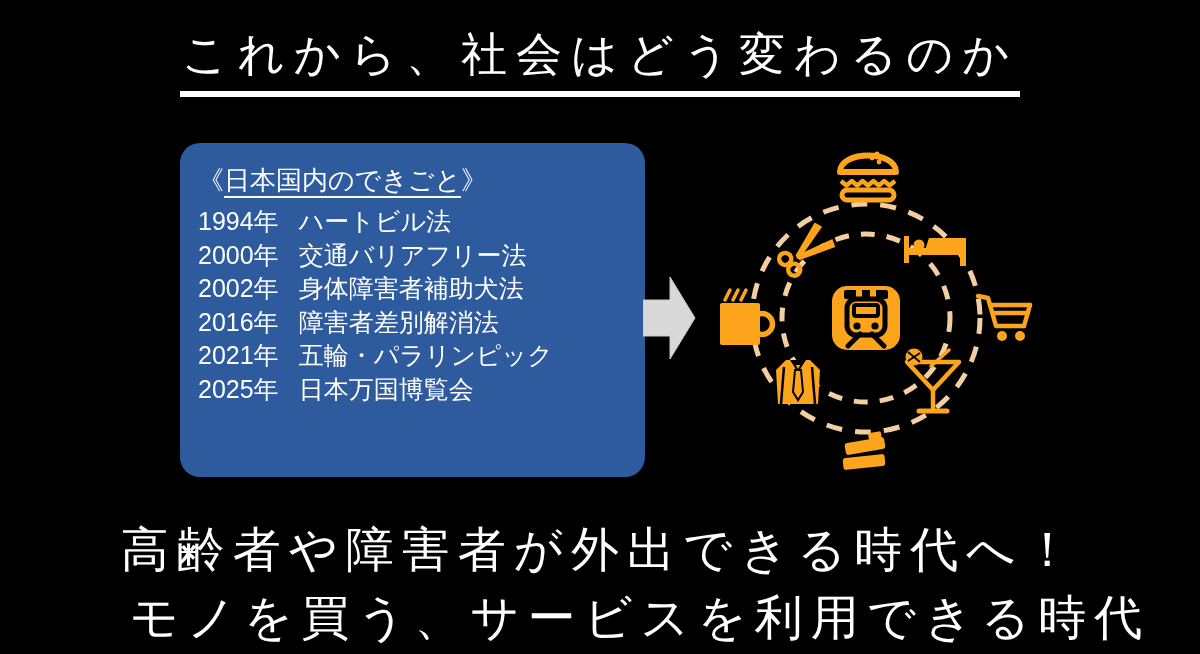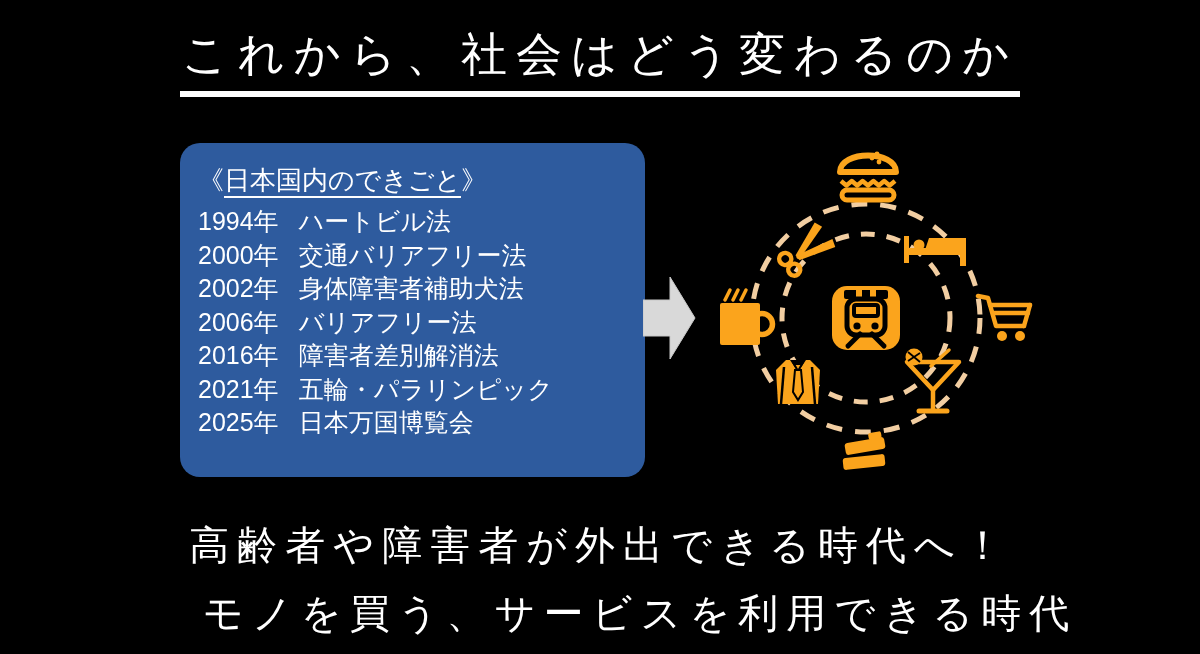--- a/index.html
+++ b/index.html
@@ -19,39 +19,38 @@
   }
   .events-heading{font-size:26px;line-height:34px;white-space:nowrap;}
   .events-heading .hl{border-bottom:2px solid #fff;padding-bottom:1px;}
   .events-list{margin-top:8px;}
   .event-row{font-size:25px;line-height:33.5px;white-space:nowrap;}
   .event-year{display:inline-block;margin-right:20px;}
   .arrow-wrap{position:absolute;left:643px;top:272px;width:54px;height:94px;}
   .diagram-wrap{position:absolute;left:690px;top:140px;width:350px;height:350px;}
   .conclusion{
     position:absolute;left:0;width:1200px;text-align:center;
-    font-size:40px;letter-spacing:8px;white-space:nowrap;
+    font-size:48px;letter-spacing:8px;white-space:nowrap;
   }
   .conclusion.l1{top:518px;}
   .conclusion.l2{top:586px;padding-left:40px;}
 </style>
 </head>
 <body>
 
 <div class="slide-title-wrap">
   <span class="slide-title">これから、社会はどう変わるのか</span>
 </div>
 
 <div class="events-box">
   <div class="events-heading"><span>《</span><span class="hl">日本国内のできごと</span><span>》</span></div>
   <div class="events-list">
     <div class="event-row"><span class="event-year">1994年</span><span>ハートビル法</span></div>
     <div class="event-row"><span class="event-year">2000年</span><span>交通バリアフリー法</span></div>
     <div class="event-row"><span class="event-year">2002年</span><span>身体障害者補助犬法</span></div>
-    <div class="event-row"><span class="event-year">2006年</span><span>バリアフリー法</span></div>
     <div class="event-row"><span class="event-year">2016年</span><span>障害者差別解消法</span></div>
     <div class="event-row"><span class="event-year">2021年</span><span>五輪・パラリンピック</span></div>
     <div class="event-row"><span class="event-year">2025年</span><span>日本万国博覧会</span></div>
   </div>
 </div>
 
 <div class="arrow-wrap">
   <svg width="54" height="94" viewBox="0 0 54 94">
     <polygon points="0,28 27,28 27,5 52,46 27,87 27,64 0,64" fill="#D9D9D9" stroke="#C8C8C8" stroke-width="1"></polygon>
   </svg>

